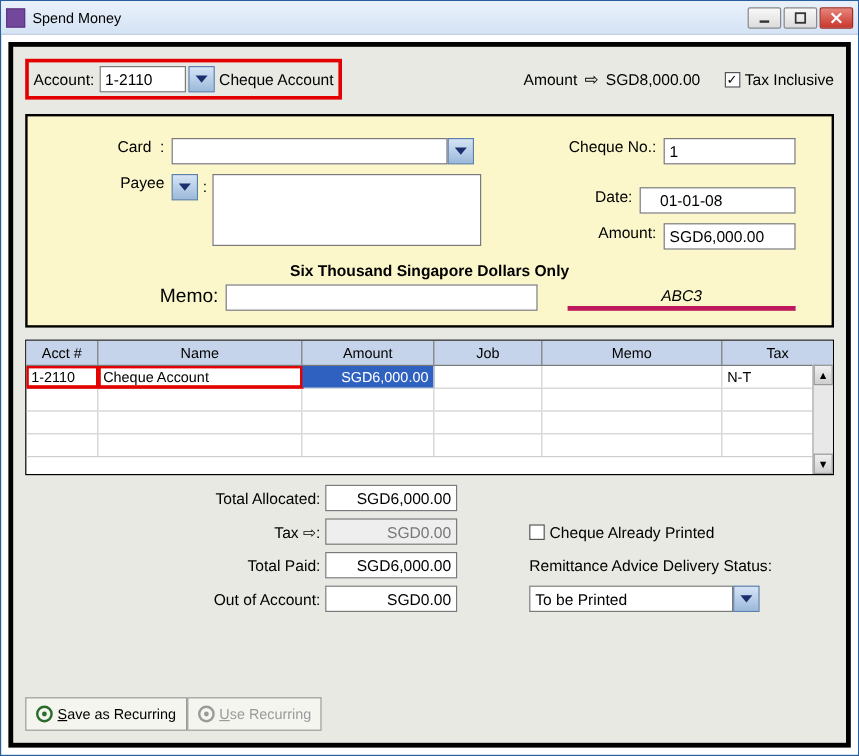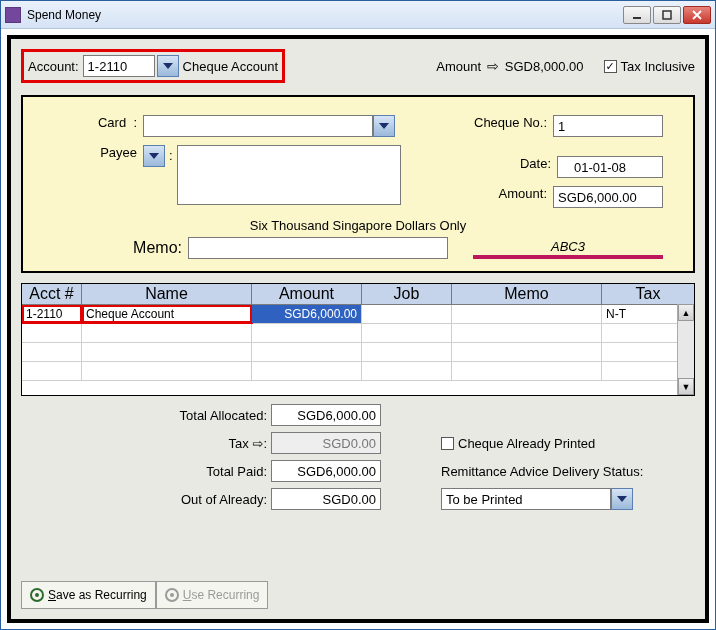--- a/index.html
+++ b/index.html
@@ -21,26 +21,26 @@
   .field { background:#fff; border:1px solid #7a7a7a; height:22px; font-size:13px; padding:2px 4px; }
   .field-sm { width:72px; }
   .dropbtn { width:22px; height:22px; background: linear-gradient(#d6e4f5,#9bb9db); border:1px solid #5a7fb0; display:flex; align-items:center; justify-content:center; cursor:pointer; }
   .dropbtn svg { width:12px; height:12px; fill:#1a2f6c; }
   .balance-arrow { margin: 0 6px; font-size:14px; }
   .cheque-panel { border:2px solid #000; background:#fbf7ca; margin-top:10px; padding:18px 30px 12px 30px; }
   .cp-row { display:flex; align-items:flex-start; margin-bottom:8px; font-size:13px; }
   .right-col { display:flex; flex-direction:column; gap:8px;margin-top:11px; }
   .r-row { display:flex; align-items:flex-start; justify-content:flex-end; }
   .cp-lbl { text-align:right; padding-right:6px; }
-  .amount-words { text-align:center; font-size:13px; margin-top:10px; margin-bottom:4px; }
+  .amount-words { text-align:center; font-size:13px; margin-top:10px; margin-bottom:4px;font-weight:bold; }
   .memo-row { display:flex; align-items:center; }
   .abc-line { border-bottom:4px solid #be185d; width:190px; text-align:center; font-style:italic; font-size:13px; height:22px; display:flex; align-items:center; justify-content:center; }
   .table-wrap { margin-top:10px; border:1px solid #000; background:#fff; position:relative; }
   .thead { display:flex; background:#c5d4ea; border-bottom:1px solid #7a7a7a; }
-  .th { border-right:1px solid #7a7a7a; font-size:16px; padding:2px 4px; text-align:center; height:20px; display:flex; align-items:center; justify-content:center; }
+  .th { border-right:1px solid #7a7a7a; font-size:12px; padding:2px 4px; text-align:center; height:20px; display:flex; align-items:center; justify-content:center; }
   .tbody { height:90px; overflow:hidden; position:relative; }
   .tr { display:flex; height:19px; border-bottom:1px solid #cfcfcf; }
   .td { border-right:1px solid #cfcfcf; font-size:12px; padding:1px 4px; display:flex; align-items:center; }
   .td-amount { justify-content:flex-end; }
   .sel { background:#2f62c0; color:#fff; }
   .red-outline { outline:3px solid #e30000; outline-offset:-2px; }
   .scroll-v { position:absolute; right:0; top:20px; bottom:0; width:17px; background:#e8e8e8; border-left:1px solid #aaa; display:flex; flex-direction:column; }
   .sbtn { height:17px; background:linear-gradient(#f0f0f0,#cfcfcf); border:1px solid #999; display:flex; align-items:center; justify-content:center; font-size:9px; cursor:pointer; }
   .totals { margin-top:8px; font-size:13px; }
   .trow { display:flex; align-items:center; margin-bottom:6px; }
@@ -127,21 +127,21 @@
               <svg viewBox="0 0 12 12">
                 <path d="M1 3 L6 9 L11 3 Z"></path>
               </svg>
             </div>
         <span style="align-self:flex-start;padding-top:3px">:</span>
         <textarea class="field" style="width: 224px; height: 60px; margin-left: 4px; resize: none;"></textarea>
         <div style="flex:1"></div>
         <div class="right-col">
           <div class="r-row">
             <span class="cp-lbl">Date:</span>
-            <input class="field" style="width: 106px; padding-left: 16px;" value="01-01-08">
+            <input class="field" style="width: 130px; padding-left: 16px;" value="01-01-08">
           </div>
           <div class="r-row">
             <span class="cp-lbl">Amount:</span>
             <input class="field" style="width: 110px;" value="SGD6,000.00">
           </div>
         </div>
       </div>
       <div class="amount-words">Six Thousand Singapore Dollars Only</div>
       <div class="memo-row">
         <div style="width:135px" class="cp-lbl">Memo:</div>
@@ -213,21 +213,21 @@
         <span class="chk"></span>
         <span>Cheque Already Printed</span>
       </div>
       <div class="trow">
         <div class="tlbl">Total Paid:</div>
         <input class="field tval" style="text-align: right;" readonly="" value="SGD6,000.00">
         <div style="width:60px"></div>
         <span>Remittance Advice Delivery Status:</span>
       </div>
       <div class="trow">
-        <div class="tlbl">Out of Already:</div>
+        <div class="tlbl">Out of Account:</div>
         <input class="field tval" style="text-align: right;" readonly="" value="SGD0.00">
         <div style="width:60px"></div>
         <div style="display:flex">
           <input class="field" style="width: 170px;" value="To be Printed">
           <div class="dropbtn">
                 <svg viewBox="0 0 12 12">
                   <path d="M1 3 L6 9 L11 3 Z"></path>
                 </svg>
               </div>
         </div>

